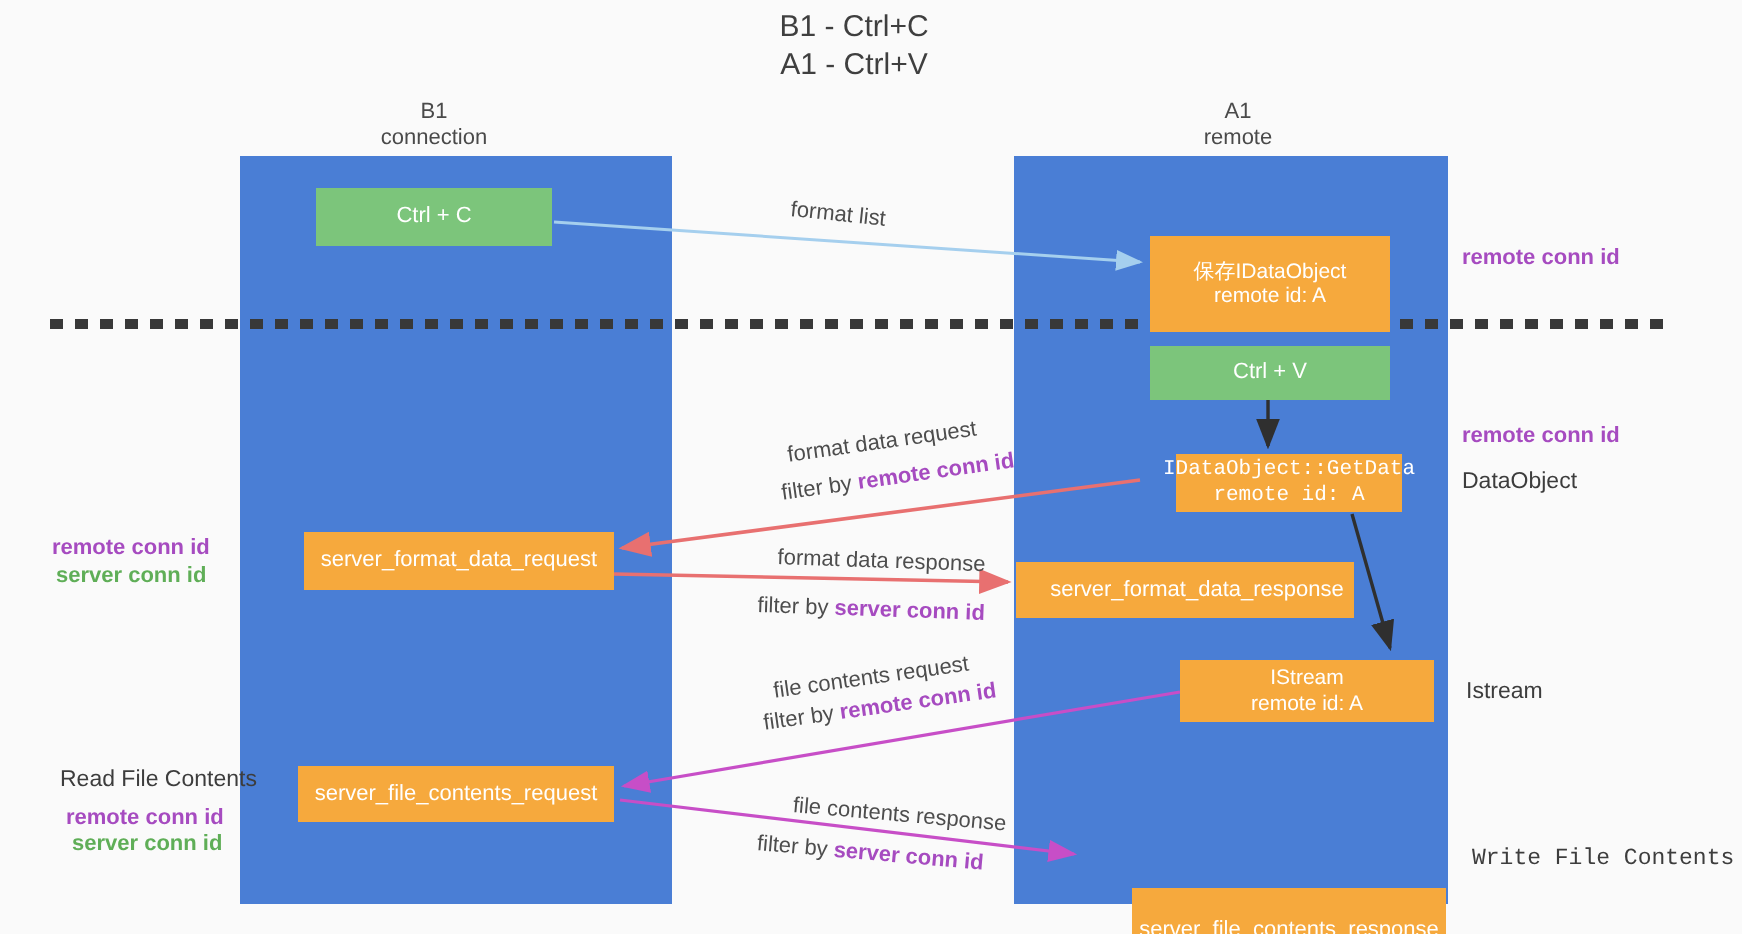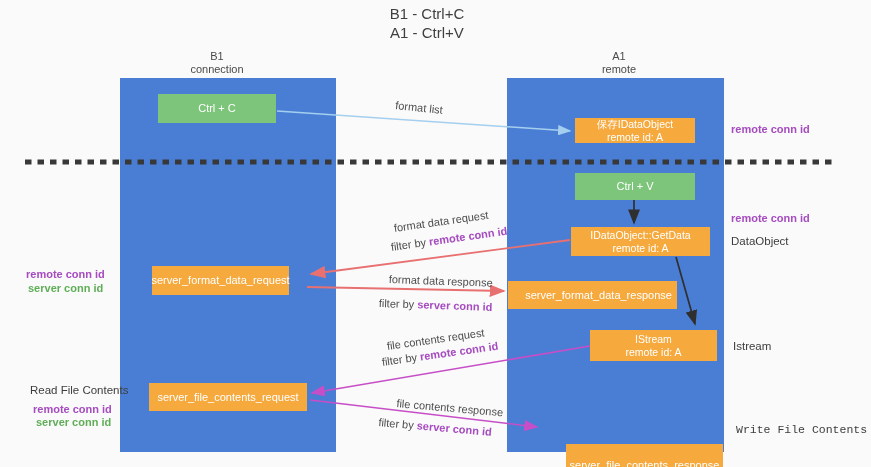--- a/index.html
+++ b/index.html
@@ -73,35 +73,35 @@
   </div>
   <div class="colhdr layer-top" style="left:559px; top:50px;text-align:center;">
     <div>A1</div>
     <div>remote</div>
   </div>
 
   <div class="box greenbox layer-top" style="left:158px; top:94px; width:118px; height:29px;text-align:center;">
     <span>Ctrl + C</span>
   </div>
 
-  <div class="box orange two-line layer-top" style="left:575px; top:118px; width:120px; height:25px;">
+  <div class="box orange two-line layer-top" style="left:575px; top:118px; width:120px; height:48px;">
     <span>保存IDataObject</span>
     <span>remote id: A</span>
   </div>
 
   <div class="box greenbox layer-top" style="left:575px; top:173px; width:120px; height:27px;">
     <span>Ctrl + V</span>
   </div>
 
-  <div class="box orange two-line layer-top" style="left:571px; top:227px; width:139px; height:29px;">
+  <div class="box orange two-line layer-top" style="left:588px; top:227px; width:113px; height:29px;font-family:Liberation Mono, monospace;">
     <span>IDataObject::GetData</span>
     <span>remote id: A</span>
   </div>
 
-  <div class="box orange layer-top" style="left:152px; top:266px; width:137px; height:29px;">
+  <div class="box orange layer-top" style="left:152px; top:266px; width:155px; height:29px;">
     <span>server_format_data_request</span>
   </div>
 
   <div class="box orange layer-top" style="left:508px; top:281px; width:157px; height:28px;padding-left:12px;">
     <span>server_format_data_response</span>
   </div>
 
   <div class="box orange two-line layer-top" style="left:590px; top:330px; width:127px; height:31px;">
     <span>IStream</span>
     <span>remote id: A</span>

